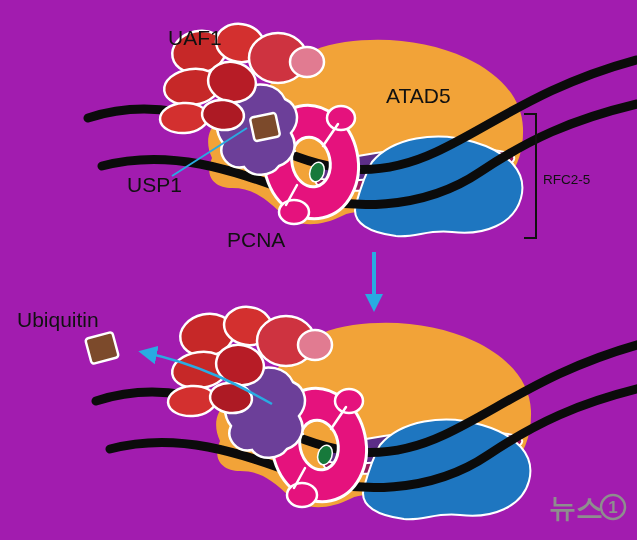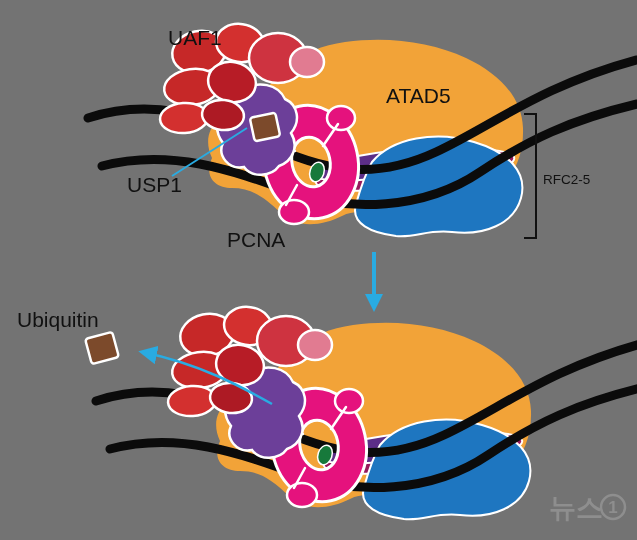--- a/index.html
+++ b/index.html
@@ -1,19 +1,19 @@
 <!DOCTYPE html>
 <html><head>
 <meta charset="utf-8">
 <style>
   html,body{margin:0;padding:0;background:#ffffff;}
   .canvas{
     position:relative;
     width:637px;height:540px;
-    background:#737373;
+    background:#a21caf;
     font-family:"Liberation Sans", sans-serif;
     overflow:hidden;
   }
   svg{display:block;}
   .lbl{font-size:21px;fill:#111111;}
   .lbl-small{font-size:13.5px;fill:#111111;}
   .wm-text{font-size:27px;font-weight:bold;}
   .wm-badge{font-size:17px;font-weight:bold;}
 </style>
 </head>

